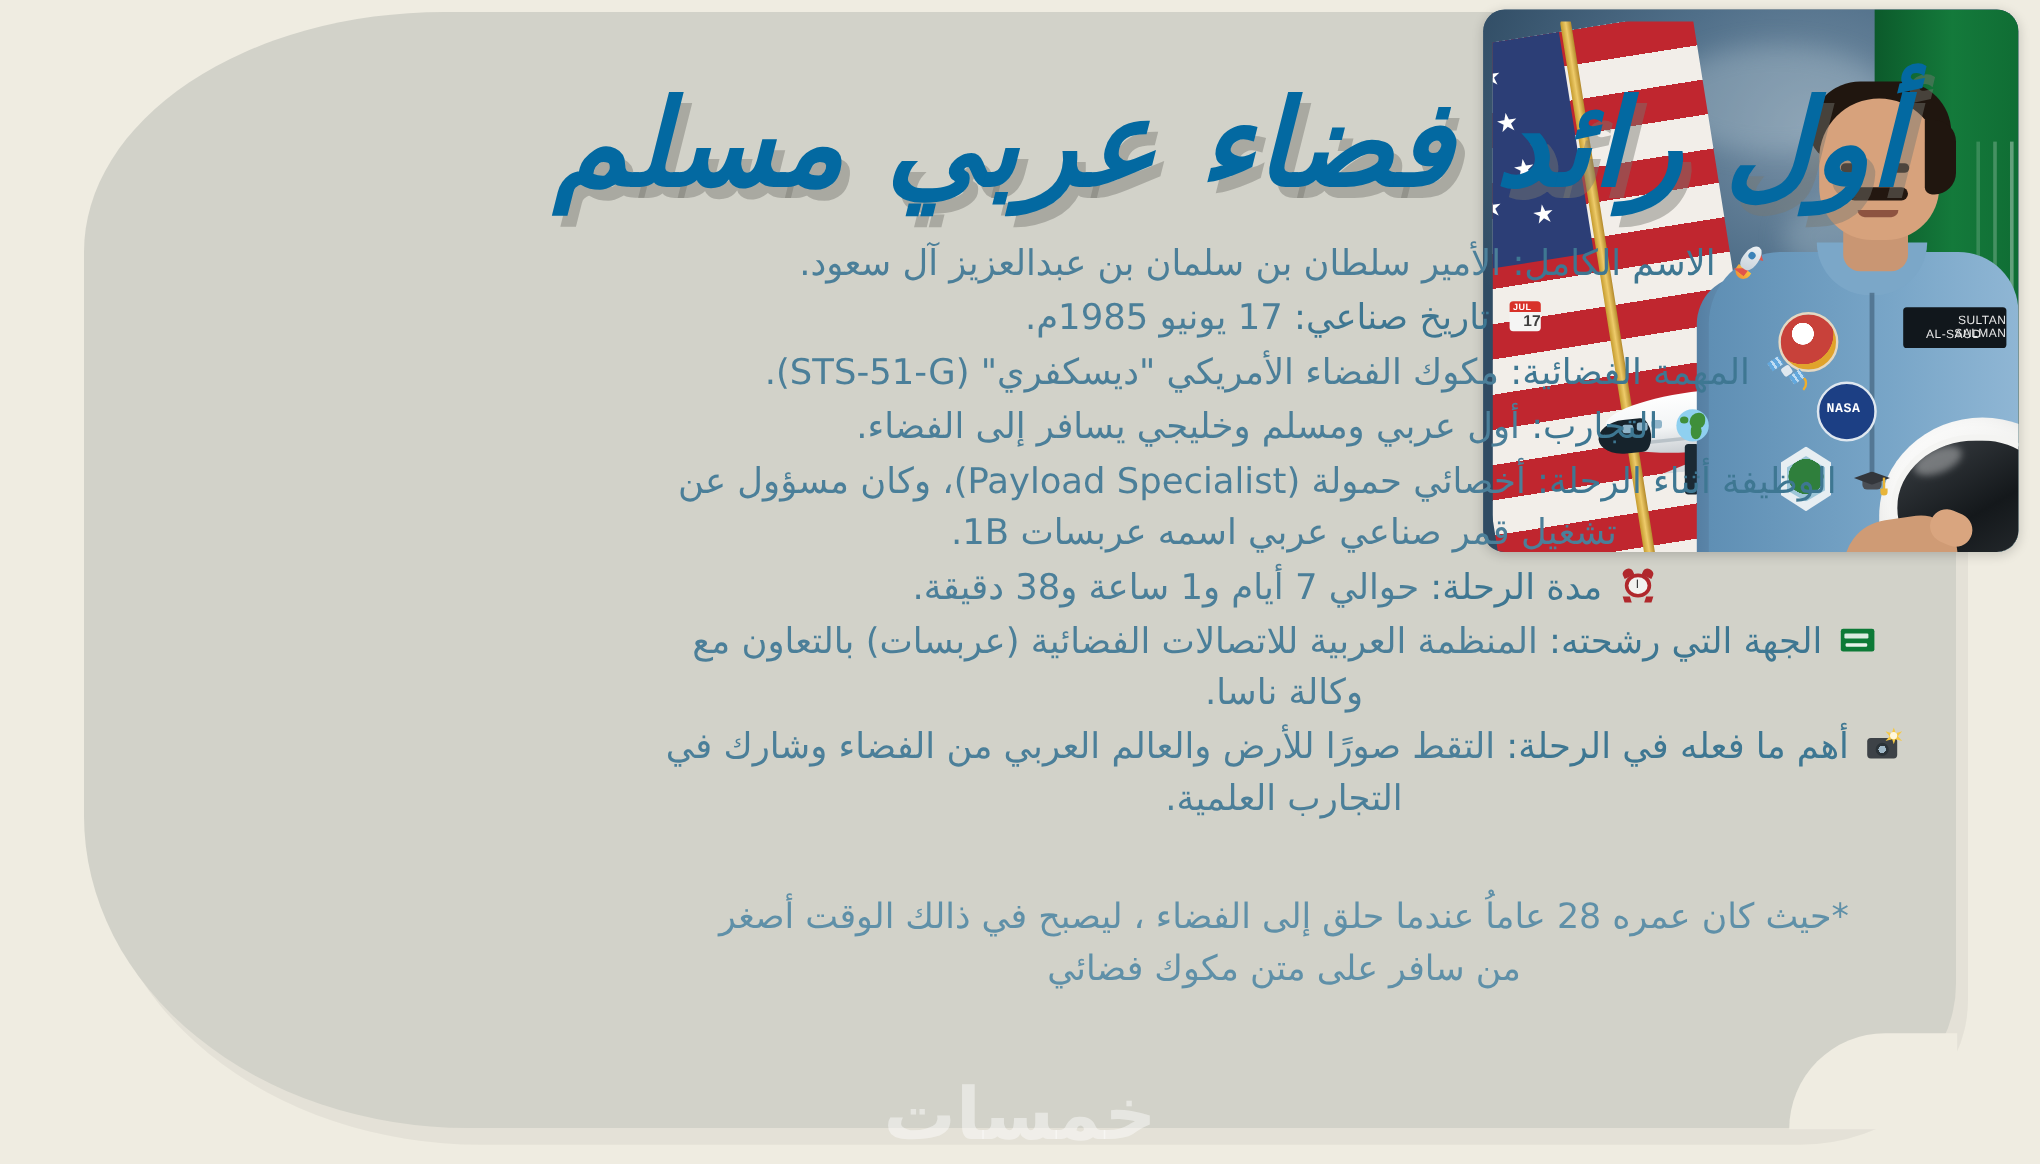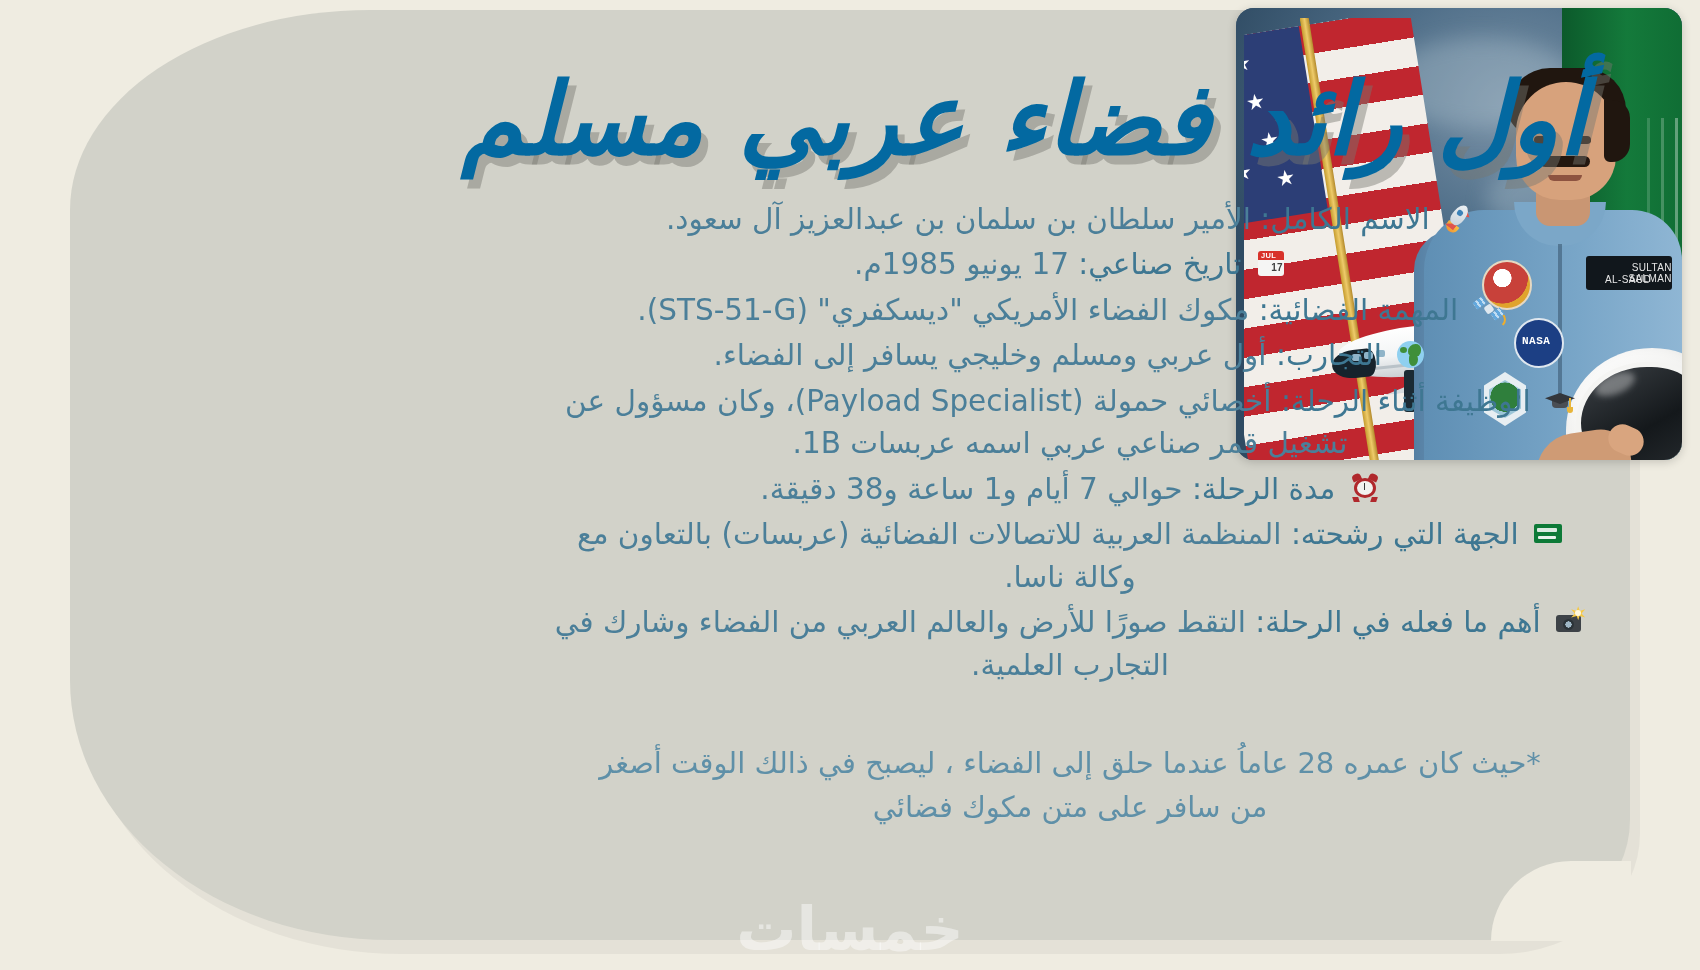--- a/index.html
+++ b/index.html
@@ -569,21 +569,21 @@
     position: absolute; left: 3px; top: 0px; color: #fff;
     font-size: 7.5px; font-weight: bold; font-family: "Liberation Sans", sans-serif;
     letter-spacing: 0.4px;
   }
   .ic-cal .c-bot {
     position: absolute; left: 2px; top: 12px; width: 26px; height: 16px;
     background: #f5f5f4; border-radius: 0 0 3px 3px;
   }
   .ic-cal .c-bot span {
     position: absolute; left: 12px; right: 0; top: 0px; text-align: center;
-    color: #3f3f3f; font-size: 10px; font-weight: bold;
+    color: #3f3f3f; font-size: 13px; font-weight: bold;
     font-family: "Liberation Sans", sans-serif; line-height: 16px;
   }
 
   
   .ic-sat .s-core {
     position: absolute; left: 12px; top: 11px; width: 8px; height: 8px;
     background: #dfe8ef; border-radius: 2px; transform: rotate(-35deg);
   }
   .ic-sat .s-p1, .ic-sat .s-p2 {
     position: absolute; width: 11px; height: 8px;

